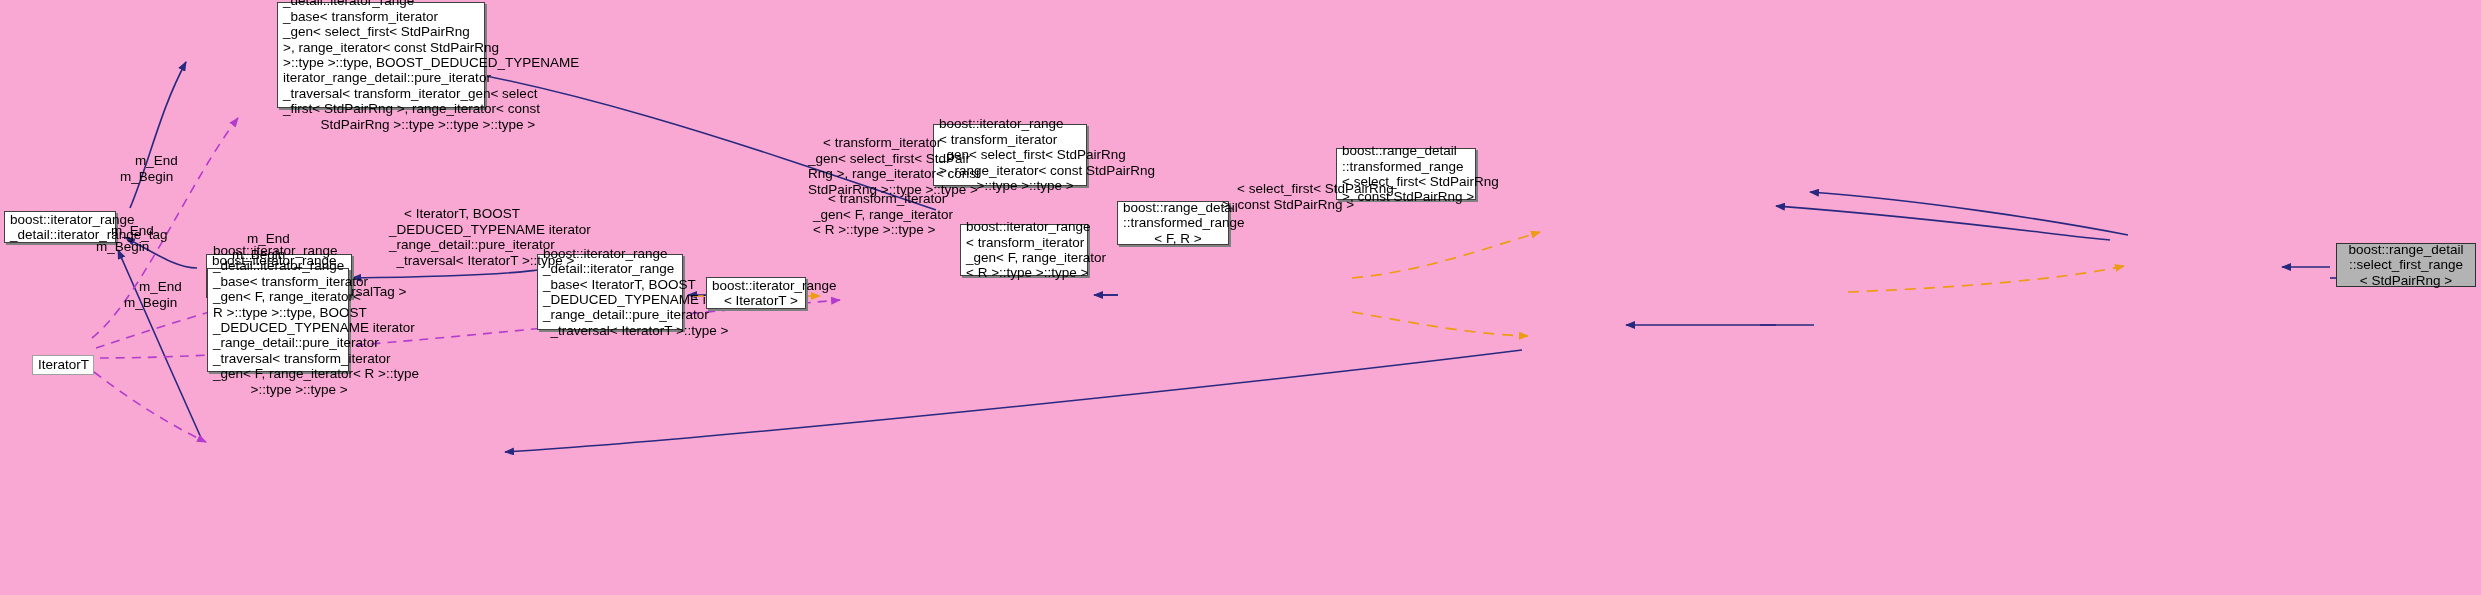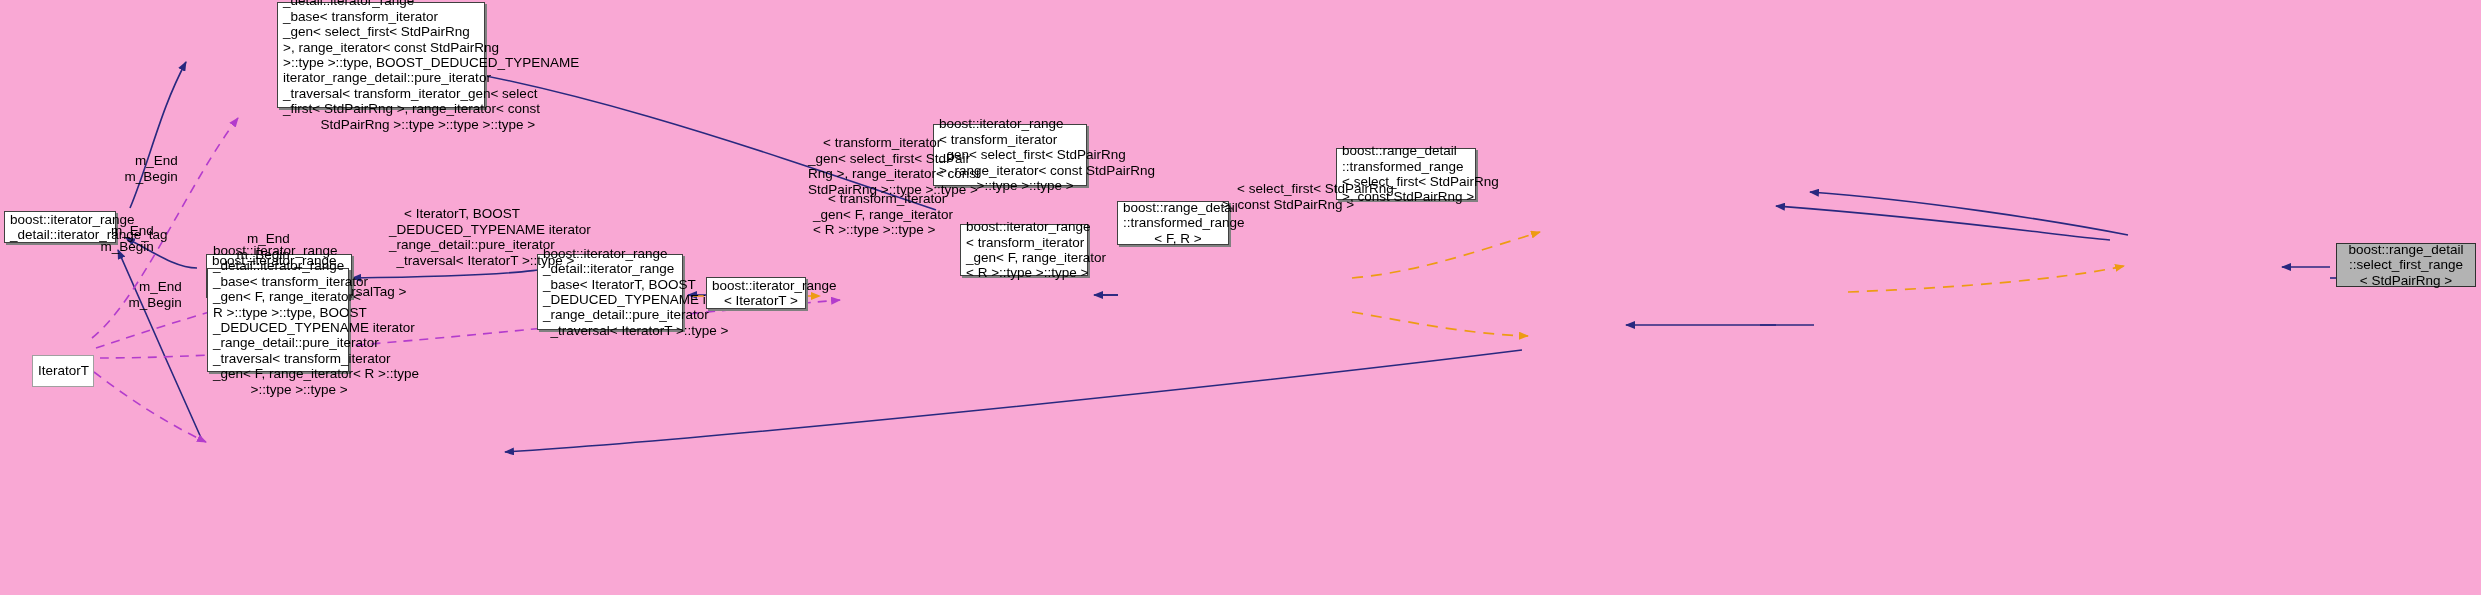--- a/index.html
+++ b/index.html
@@ -10,21 +10,21 @@
   .node{position:absolute;box-sizing:border-box;background:#ffffff;border:1px solid #404040;
         display:flex;align-items:center;justify-content:flex-start;}
   .node.shadow{box-shadow:2px 2px 0 0 #808080;}
   .node .txt{white-space:pre;line-height:1.143;font-size:13.5px;color:#000000;padding:0 5px;width:100%;}
   .node.center .txt{text-align:center;}
   .node.left .txt{text-align:left;}
   .node.light{border:1px solid #a0a0a0;}
   .node.highlight{background:#b3b3b3;border:1px solid #303030;}
 
   .elabel{position:absolute;font-size:13.5px;line-height:1.143;color:#000000;white-space:pre;}
-  .elabel.center{text-align:right;}
+  .elabel.center{text-align:left;}
   .elabel.left{text-align:left;}
 </style>
 </head>
 <body>
 
 <div id="diagram">
 
   <svg id="edges" viewBox="0 0 2481 595" xmlns="http://www.w3.org/2000/svg">
     <defs>
       <marker id="ar-blue" markerWidth="10" markerHeight="8" refX="9" refY="4" orient="auto" markerUnits="userSpaceOnUse">
@@ -111,21 +111,21 @@
     <span class="txt">boost::iterator_range
 _detail::iterator_range_tag</span>
   </div>
 
   <div class="node left shadow" style="left:206px;top:254px;width:146px;height:44px;">
     <span class="txt">boost::iterator_range
 _detail::iterator_range
 _base&lt; IteratorT, TraversalTag &gt;</span>
   </div>
 
-  <div class="node center light" style="left:32px;top:355px;width:62px;height:32px;">
+  <div class="node center light" style="left:32px;top:355px;width:62px;height:20px;">
     <span class="txt">IteratorT</span>
   </div>
 
   <div class="node left shadow" style="left:537px;top:254px;width:146px;height:76px;">
     <span class="txt">boost::iterator_range
 _detail::iterator_range
 _base&lt; IteratorT, BOOST
 _DEDUCED_TYPENAME iterator
 _range_detail::pure_iterator
   _traversal&lt; IteratorT &gt;::type &gt;</span>

